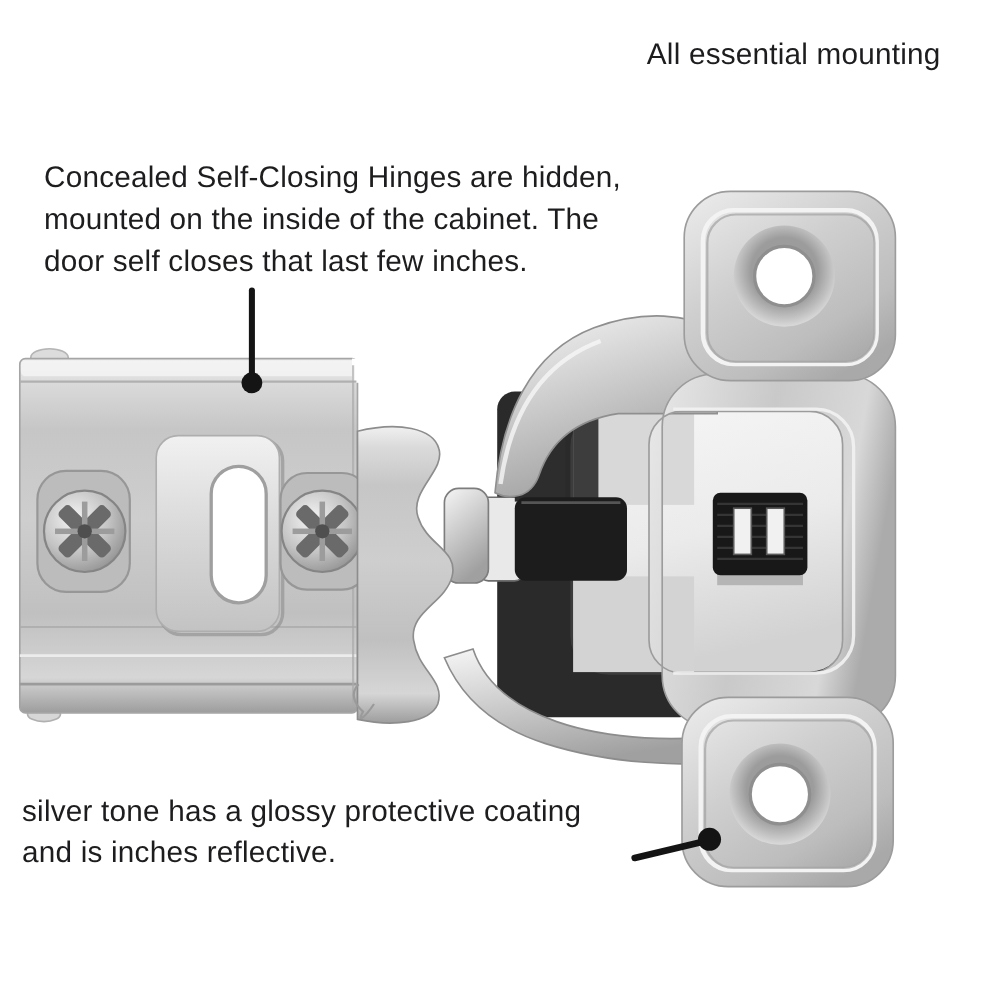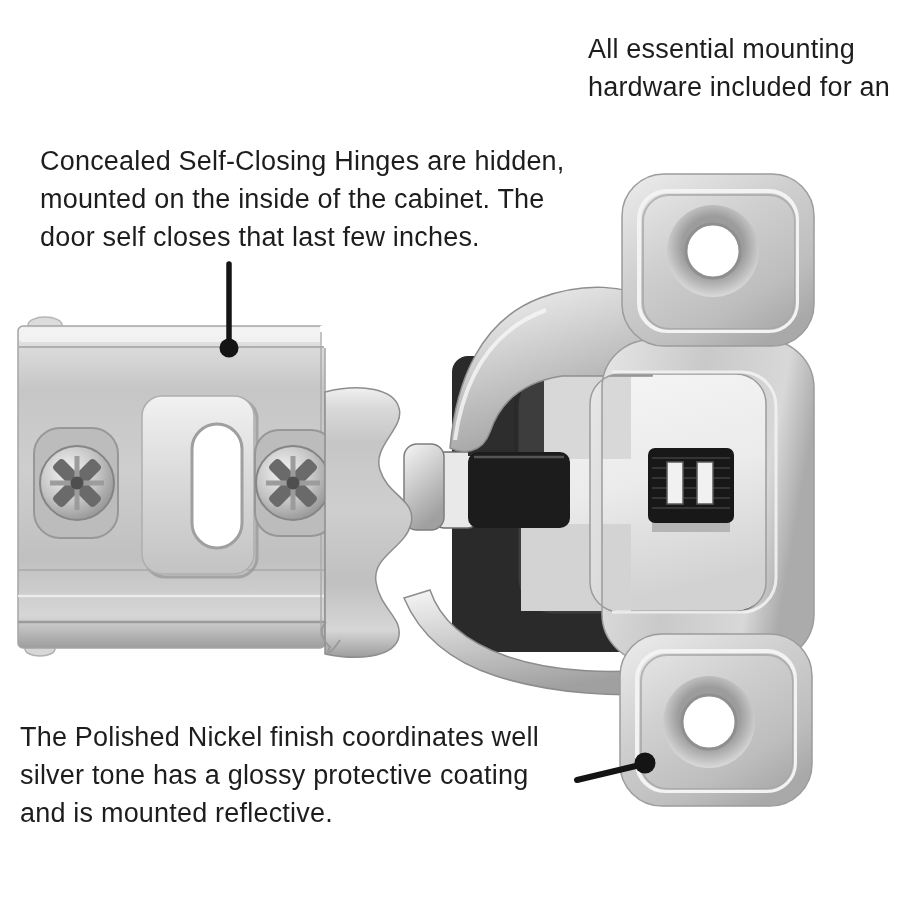--- a/index.html
+++ b/index.html
@@ -192,28 +192,26 @@
       <circle cx="229" cy="348" r="9.5" fill="#141414"></circle>
     </g>
     <g>
       <line x1="577" y1="780" x2="640" y2="765" stroke="#141414" stroke-width="6" stroke-linecap="round"></line>
       <circle cx="645" cy="763" r="10.5" fill="#141414"></circle>
     </g>
   </svg>
 
   <div class="note note-mounting">
     <div>All essential mounting</div>
-    <div>hardware included for an</div>
   </div>
 
   <div class="note note-concealed">
     <div>Concealed Self-Closing Hinges are hidden,</div>
     <div>mounted on the inside of the cabinet. The</div>
     <div>door self closes that last few inches.</div>
   </div>
 
   <div class="note note-finish">
-    <div>The Polished Nickel finish coordinates well</div>
     <div>silver tone has a glossy protective coating</div>
-    <div>and is mounted reflective.</div>
+    <div>and is inches reflective.</div>
   </div>
 
 </div>
 
 </body></html>

